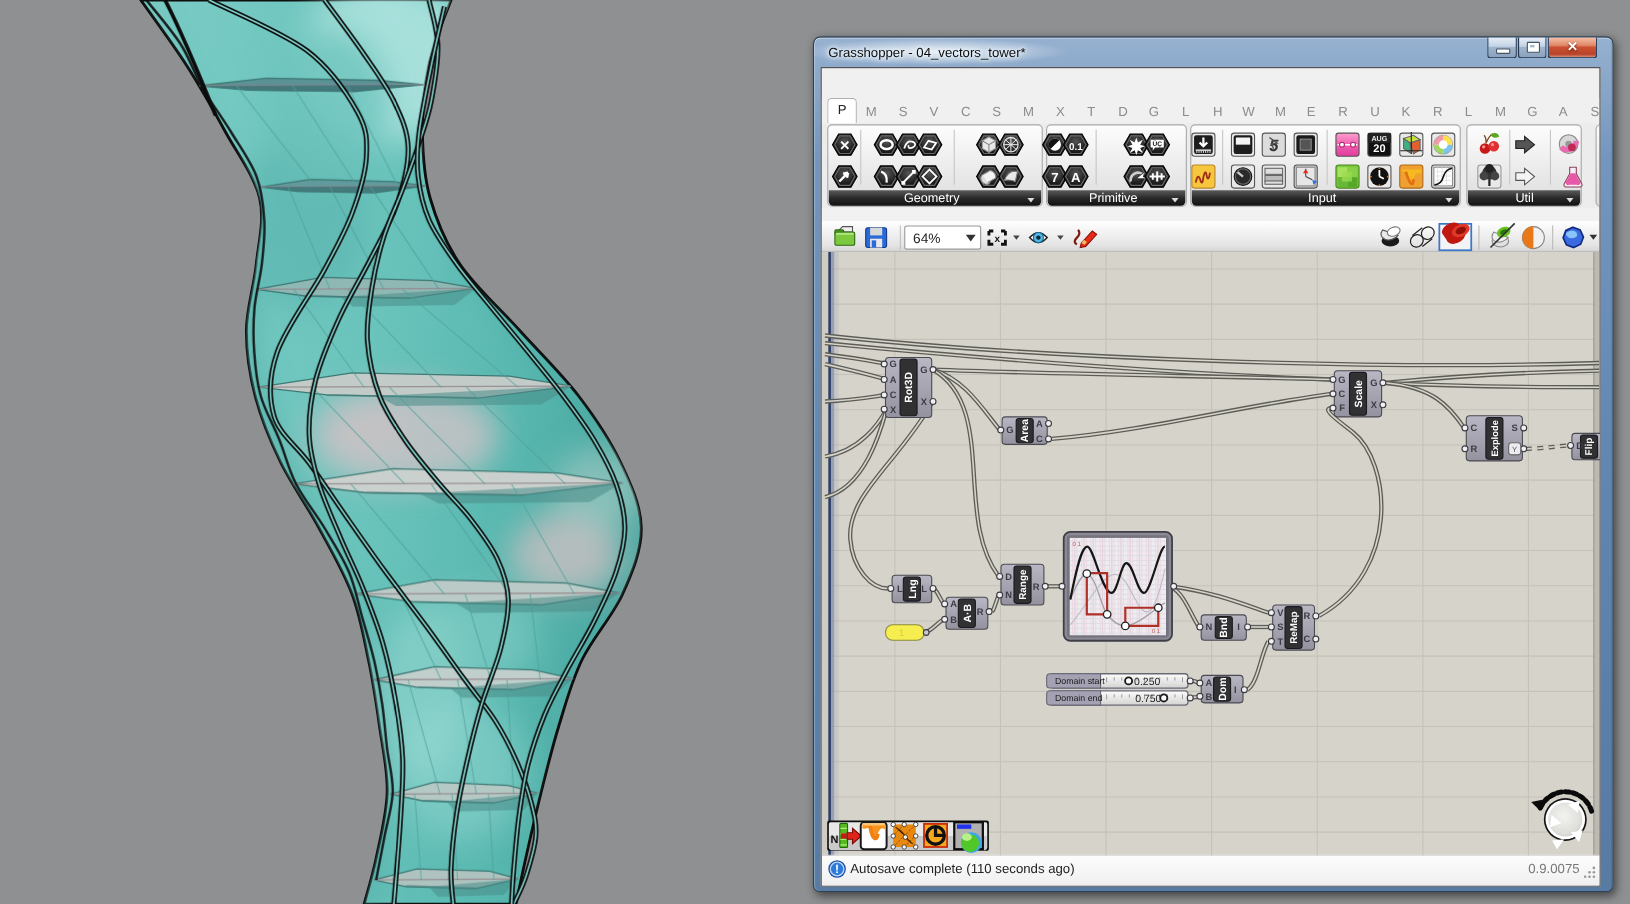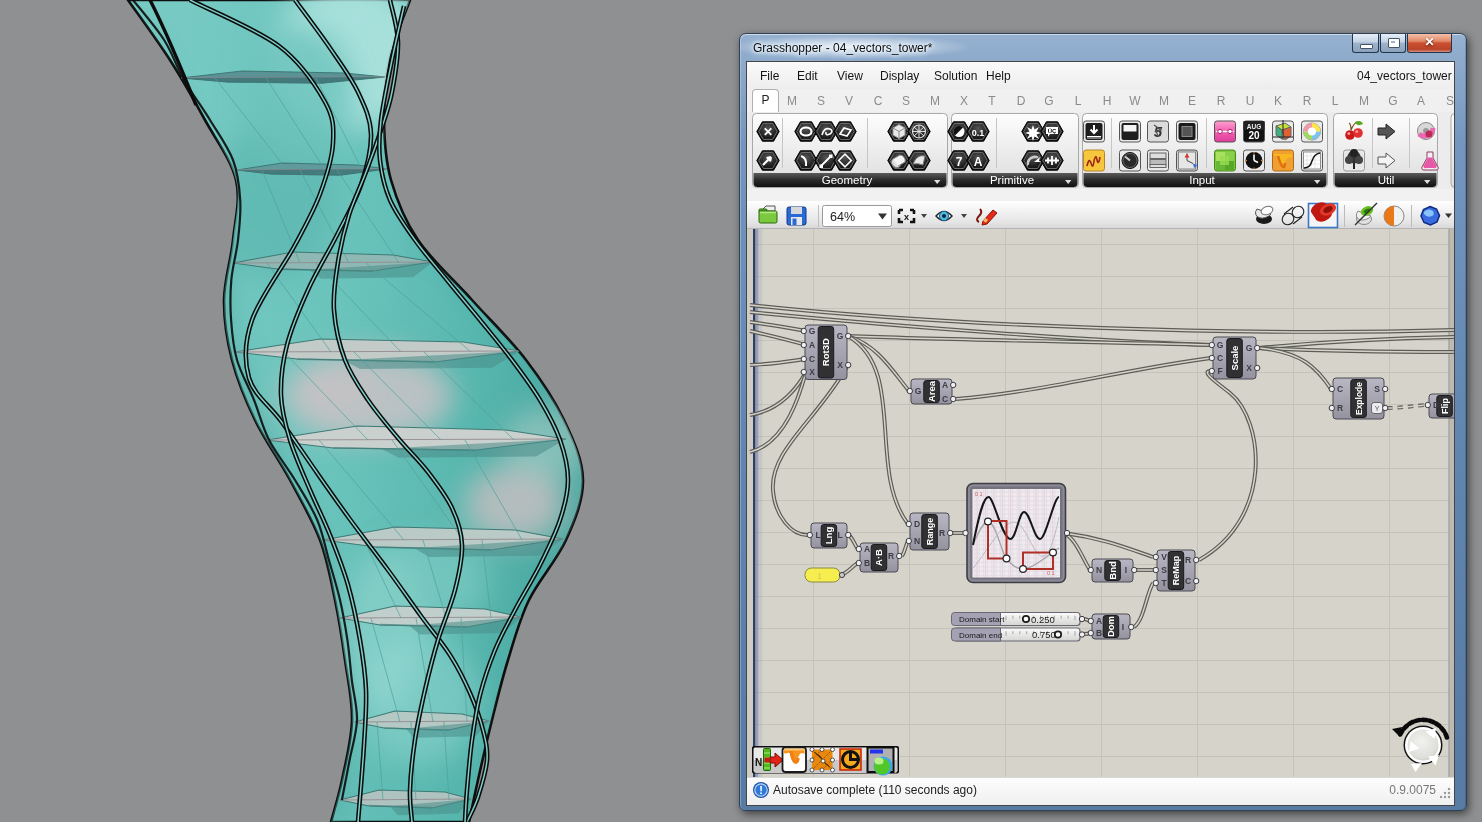--- a/index.html
+++ b/index.html
@@ -160,29 +160,20 @@
     </div>
     <div class="btn b2">
       <span class="sq">
         <i></i>
       </span>
     </div>
     <div class="btn b3">
       <span class="x">✕</span>
     </div>
     <div class="client">
-      <div class="menu">
-        <span style="left:13px">File</span>
-        <span style="left:50px">Edit</span>
-        <span style="left:90px">View</span>
-        <span style="left:133px">Display</span>
-        <span style="left:187px">Solution</span>
-        <span style="left:239px">Help</span>
-        <span style="left:610px">04_vectors_tower</span>
-      </div>
       <div class="tabs">
         <div class="active">P</div>
         <span class="lt" style="left:45px">M</span>
         <span class="lt" style="left:74px">S</span>
         <span class="lt" style="left:102px">V</span>
         <span class="lt" style="left:131px">C</span>
         <span class="lt" style="left:159px">S</span>
         <span class="lt" style="left:188px">M</span>
         <span class="lt" style="left:217px">X</span>
         <span class="lt" style="left:245px">T</span>

